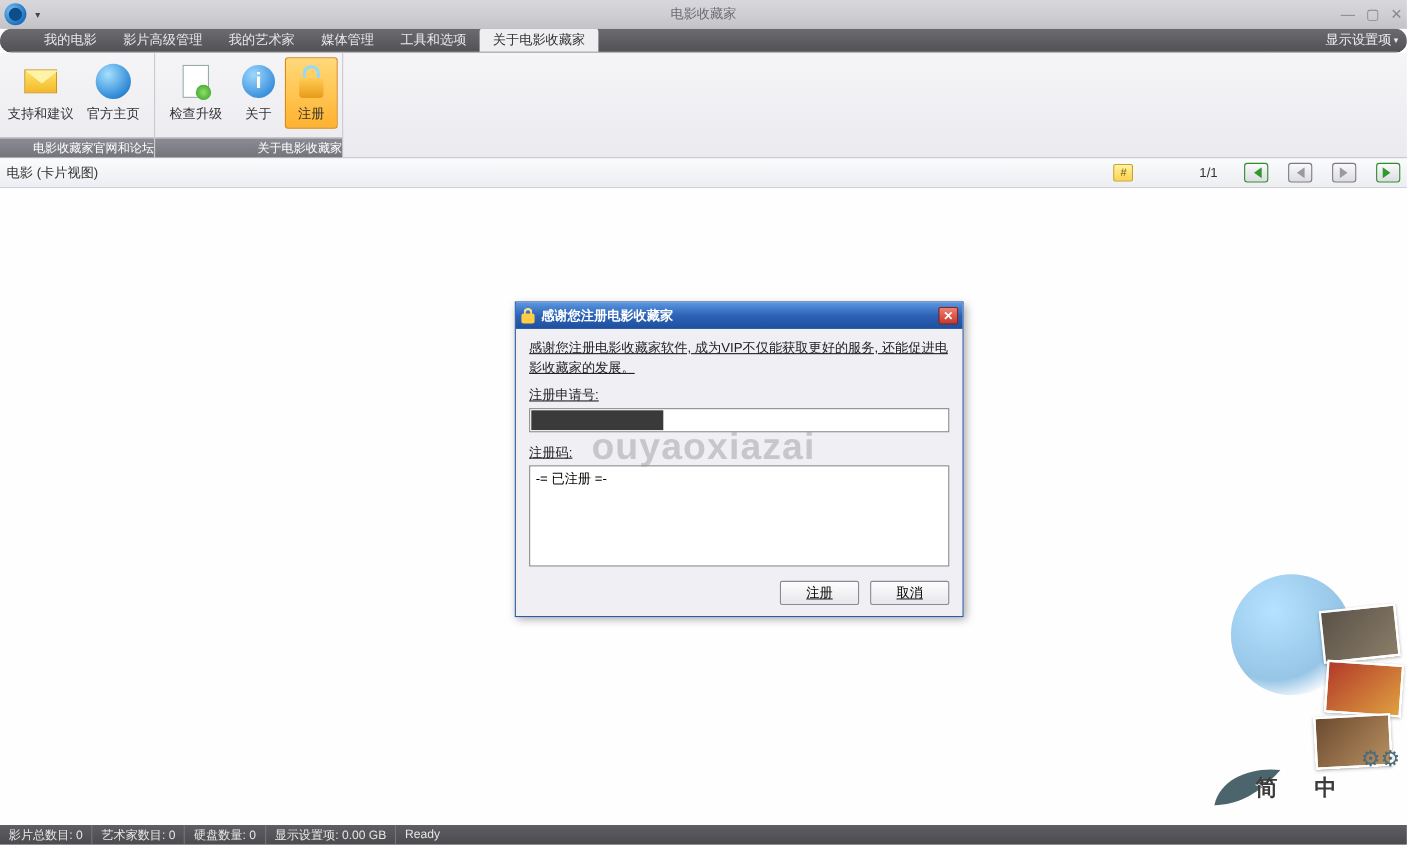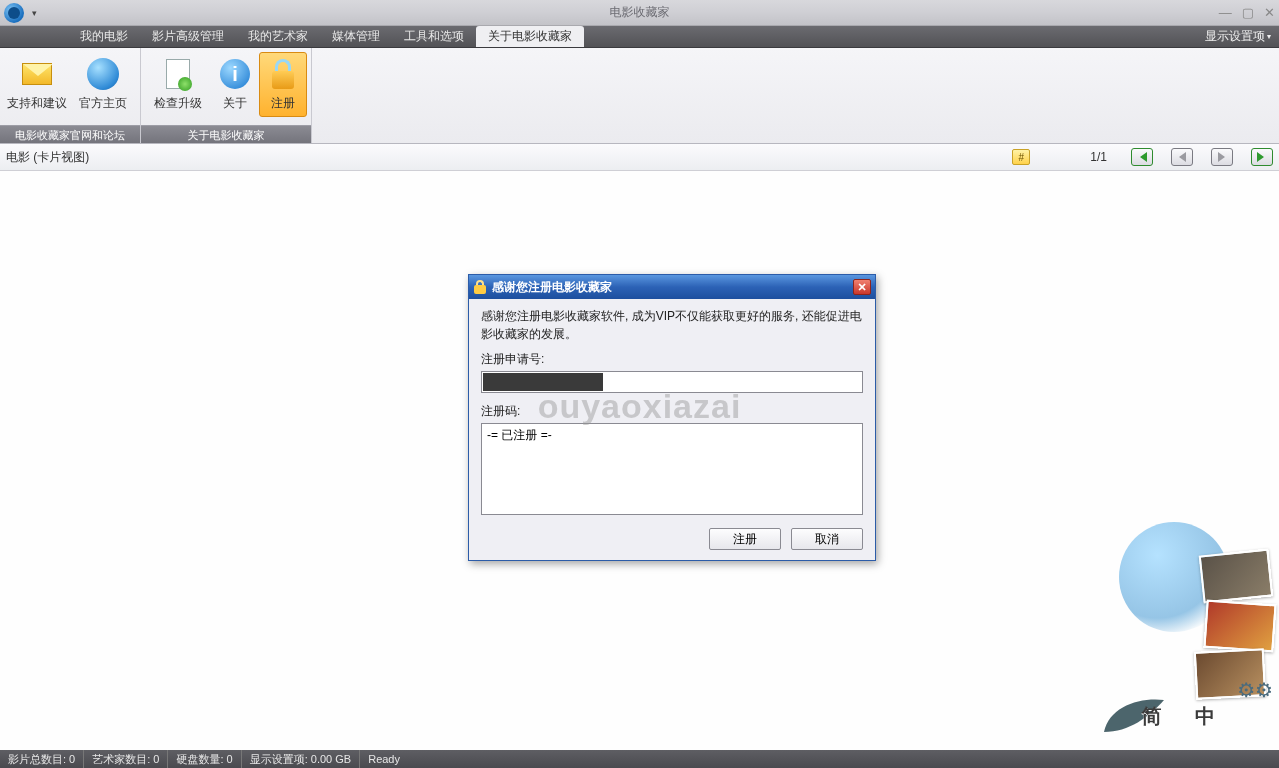--- a/index.html
+++ b/index.html
@@ -9,36 +9,36 @@
   
   .titlebar { height: 26px; background: linear-gradient(to bottom,#d8d8dc 0%,#cfcfd4 50%,#c3c3c8 100%); display:flex; align-items:center; position:relative; border-bottom:1px solid #a9a9ae;}
   .titlebar .appicon { width:20px; height:20px; margin-left:4px; border-radius:50%; background: radial-gradient(circle at 35% 35%, #7ec4f5 0%, #1a6fbf 70%); position:relative;}
   .titlebar .appicon::after{content:"";position:absolute;inset:4px;border-radius:50%;background:#0d4d8a;}
   .titlebar .menu-arrow{ color:#444; font-size:9px; margin-left:8px;}
   .titlebar .title { position:absolute; left:50%; transform:translateX(-50%); color:#6b6b72; font-size:12px;}
   .titlebar .win-controls { position:absolute; right:4px; top:0; height:100%; display:flex; align-items:center; gap:10px; color:#888;}
   .titlebar .win-controls span{ font-size:13px; cursor:default;}
 
   
-  .menubar { height: 22px; background: linear-gradient(to bottom,#6b6b70 0%,#525256 100%); display:flex; align-items:stretch; color:#e8e8e8; font-size:12px; padding-left:68px; border-bottom:1px solid #3a3a3e;}
+  .menubar { height: 22px; background: linear-gradient(to bottom,#6b6b70 0%,#525256 100%); display:flex; align-items:stretch; color:#e8e8e8; font-size:12px; padding-left:28px; border-bottom:1px solid #3a3a3e;border-radius:11px;}
   .menubar .tab { display:flex; align-items:center; padding:0 12px; cursor:default;}
   .menubar .tab.active { background:#efeff2; color:#333; border-top-left-radius:3px; border-top-right-radius:3px;}
   .menubar .spacer{flex:1;}
   .menubar .settings{ display:flex; align-items:center; padding-right:8px; color:#eee;}
   .menubar .settings .tri{font-size:8px; margin-left:2px;}
 
   
   .ribbon { height: 96px; background: linear-gradient(to bottom,#f5f5f8 0%,#ebebef 100%); border-bottom:1px solid #b7b7bf; display:flex; align-items:stretch;}
   .ribbon-group { display:flex; flex-direction:column; border-right:1px solid #c9c9d0;}
   .ribbon-items { flex:1; display:flex; align-items:flex-start; padding:4px 4px 0 4px;}
   .ribbon-btn { width:66px; display:flex; flex-direction:column; align-items:center; padding:4px 0; font-size:12px; color:#333; border:1px solid transparent; border-radius:3px;}
   .ribbon-btn .ic { width:34px; height:34px; margin-bottom:4px; display:flex; align-items:center; justify-content:center;}
   .ribbon-btn.active { background: linear-gradient(to bottom,#ffd97a 0%,#ffb22e 100%); border-color:#d98b12;}
   .ribbon-btn.small{width:48px;}
-  .ribbon-footer { height:18px; background: linear-gradient(to bottom,#8b8b93 0%,#74747c 100%); color:#fff; font-size:11px; text-align:center; line-height:18px; border-top:1px solid #9d9da6;}
+  .ribbon-footer { height:18px; background: linear-gradient(to bottom,#8b8b93 0%,#74747c 100%); color:#fff; font-size:11px; text-align:right; line-height:18px; border-top:1px solid #9d9da6;}
 
   .ic-globe{ width:32px;height:32px;border-radius:50%;background:radial-gradient(circle at 35% 30%,#a6e0ff 0%,#2f8ad6 70%,#145a9c 100%);}
   .ic-mail{ width:30px;height:22px;background:linear-gradient(#ffe56b,#f3b92a);border:1px solid #c78f0e;position:relative;clip-path:polygon(0 0,100% 0,100% 100%,0 100%);}
   .ic-mail::before{content:"";position:absolute;left:0;top:0;width:0;height:0;border-left:15px solid transparent;border-right:15px solid transparent;border-top:12px solid #fff3a8;}
   .ic-doc{ width:24px;height:30px;background:#fff;border:1px solid #9aa;position:relative;}
   .ic-doc::after{content:"";position:absolute;right:-3px;bottom:-3px;width:14px;height:14px;border-radius:50%;background:radial-gradient(circle,#8ee06a,#2e9a1f);} 
   .ic-info{ width:30px;height:30px;border-radius:50%;background:radial-gradient(circle at 35% 30%,#9cd8ff,#1777cf);color:#fff;font-weight:bold;font-size:20px;display:flex;align-items:center;justify-content:center;}
   .ic-lock-lg{width:26px;height:30px;position:relative;}
   .ic-lock-lg .body{position:absolute;bottom:0;left:2px;width:22px;height:18px;background:linear-gradient(#ffcc55,#e89b17);border-radius:3px;}
   .ic-lock-lg .arc{position:absolute;top:0;left:5px;width:16px;height:16px;border:3px solid #98d8f7;border-bottom:none;border-radius:10px 10px 0 0;}
@@ -57,21 +57,21 @@
   .watermark{ position:absolute; top:216px; left:50%; transform:translateX(-50%); font-size:34px; font-weight:bold; color:rgba(150,150,150,0.45); letter-spacing:1px; pointer-events:none; z-index:60;}
 
   
   .dialog{ position:absolute; left:468px; top:103px; width:408px; background:#efeff4; border:1px solid #2c5ca8; box-shadow:2px 3px 8px rgba(0,0,0,0.35); z-index:50;}
   .dlg-title{ height:24px; background:linear-gradient(to bottom,#5a97e0 0%,#2c62b6 50%,#1d4f9e 100%); display:flex; align-items:center; padding:0 4px; color:#fff; font-size:12px; font-weight:bold;}
   .dlg-title .lockico{width:14px;height:14px;margin-right:5px;position:relative;}
   .dlg-title .lockico .b{position:absolute;bottom:0;left:1px;width:12px;height:9px;background:#ffcc44;border-radius:2px;}
   .dlg-title .lockico .a{position:absolute;top:0;left:3px;width:8px;height:8px;border:2px solid #ffe08a;border-bottom:none;border-radius:6px 6px 0 0;}
   .dlg-title .t{flex:1;}
   .dlg-close{width:18px;height:16px;background:linear-gradient(#f08070,#c9372c);border:1px solid #8e231b;border-radius:2px;color:#fff;display:flex;align-items:center;justify-content:center;font-size:11px;font-weight:bold;}
-  .dlg-body{ padding:8px 12px 10px 12px; font-size:12px; color:#222;}
+  .dlg-body{ padding:8px 12px 10px 12px; font-size:12px; color:#222;text-decoration:underline;}
   .dlg-msg{line-height:1.5;margin-bottom:8px;}
   .dlg-label{margin-top:4px;margin-bottom:3px;}
   .dlg-requestno{width:100%;height:22px;border:1px solid #8a8a92;background:#fff;position:relative;}
   .dlg-requestno .mask{height:18px;width:120px;background:#3a3a3a;margin:1px;}
   .dlg-textarea{width:100%;height:92px;border:1px solid #8a8a92;background:#fff;font-size:12px;padding:3px 5px;resize:none;}
   .dlg-buttons{display:flex;justify-content:flex-end;gap:10px;margin-top:10px;}
   .dlg-btn{min-width:72px;height:22px;border:1px solid #8a8a92;background:linear-gradient(#fdfdfe,#e7e7ec);font-size:12px;border-radius:2px;}
 
   
   .deco{position:absolute;right:0;bottom:18px;width:200px;height:210px;pointer-events:none;}

